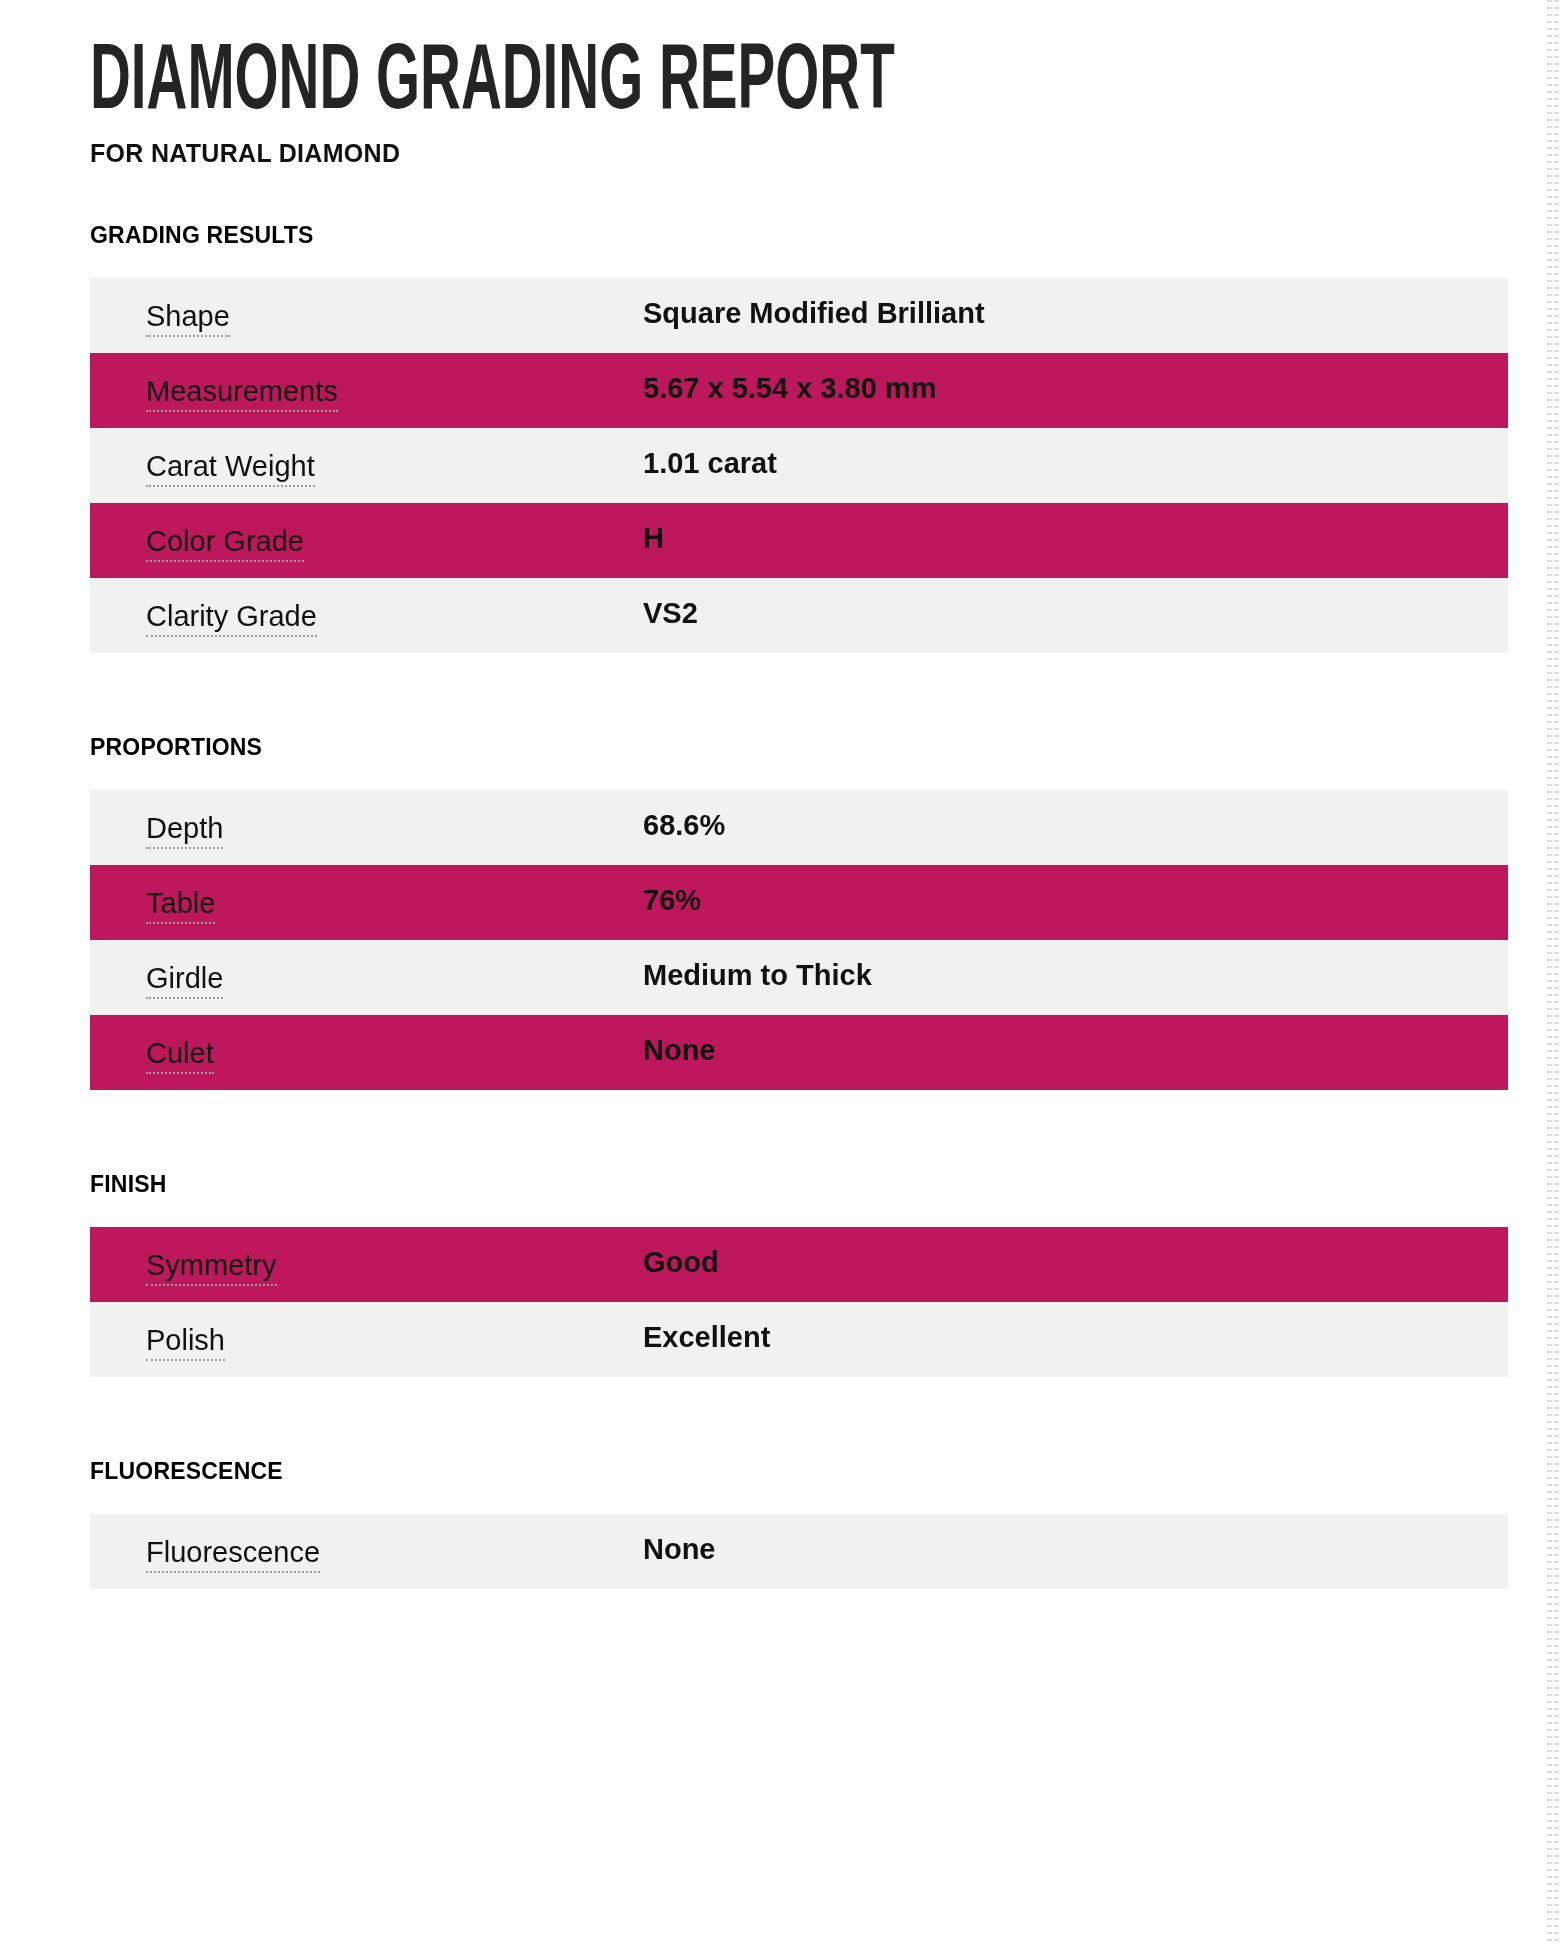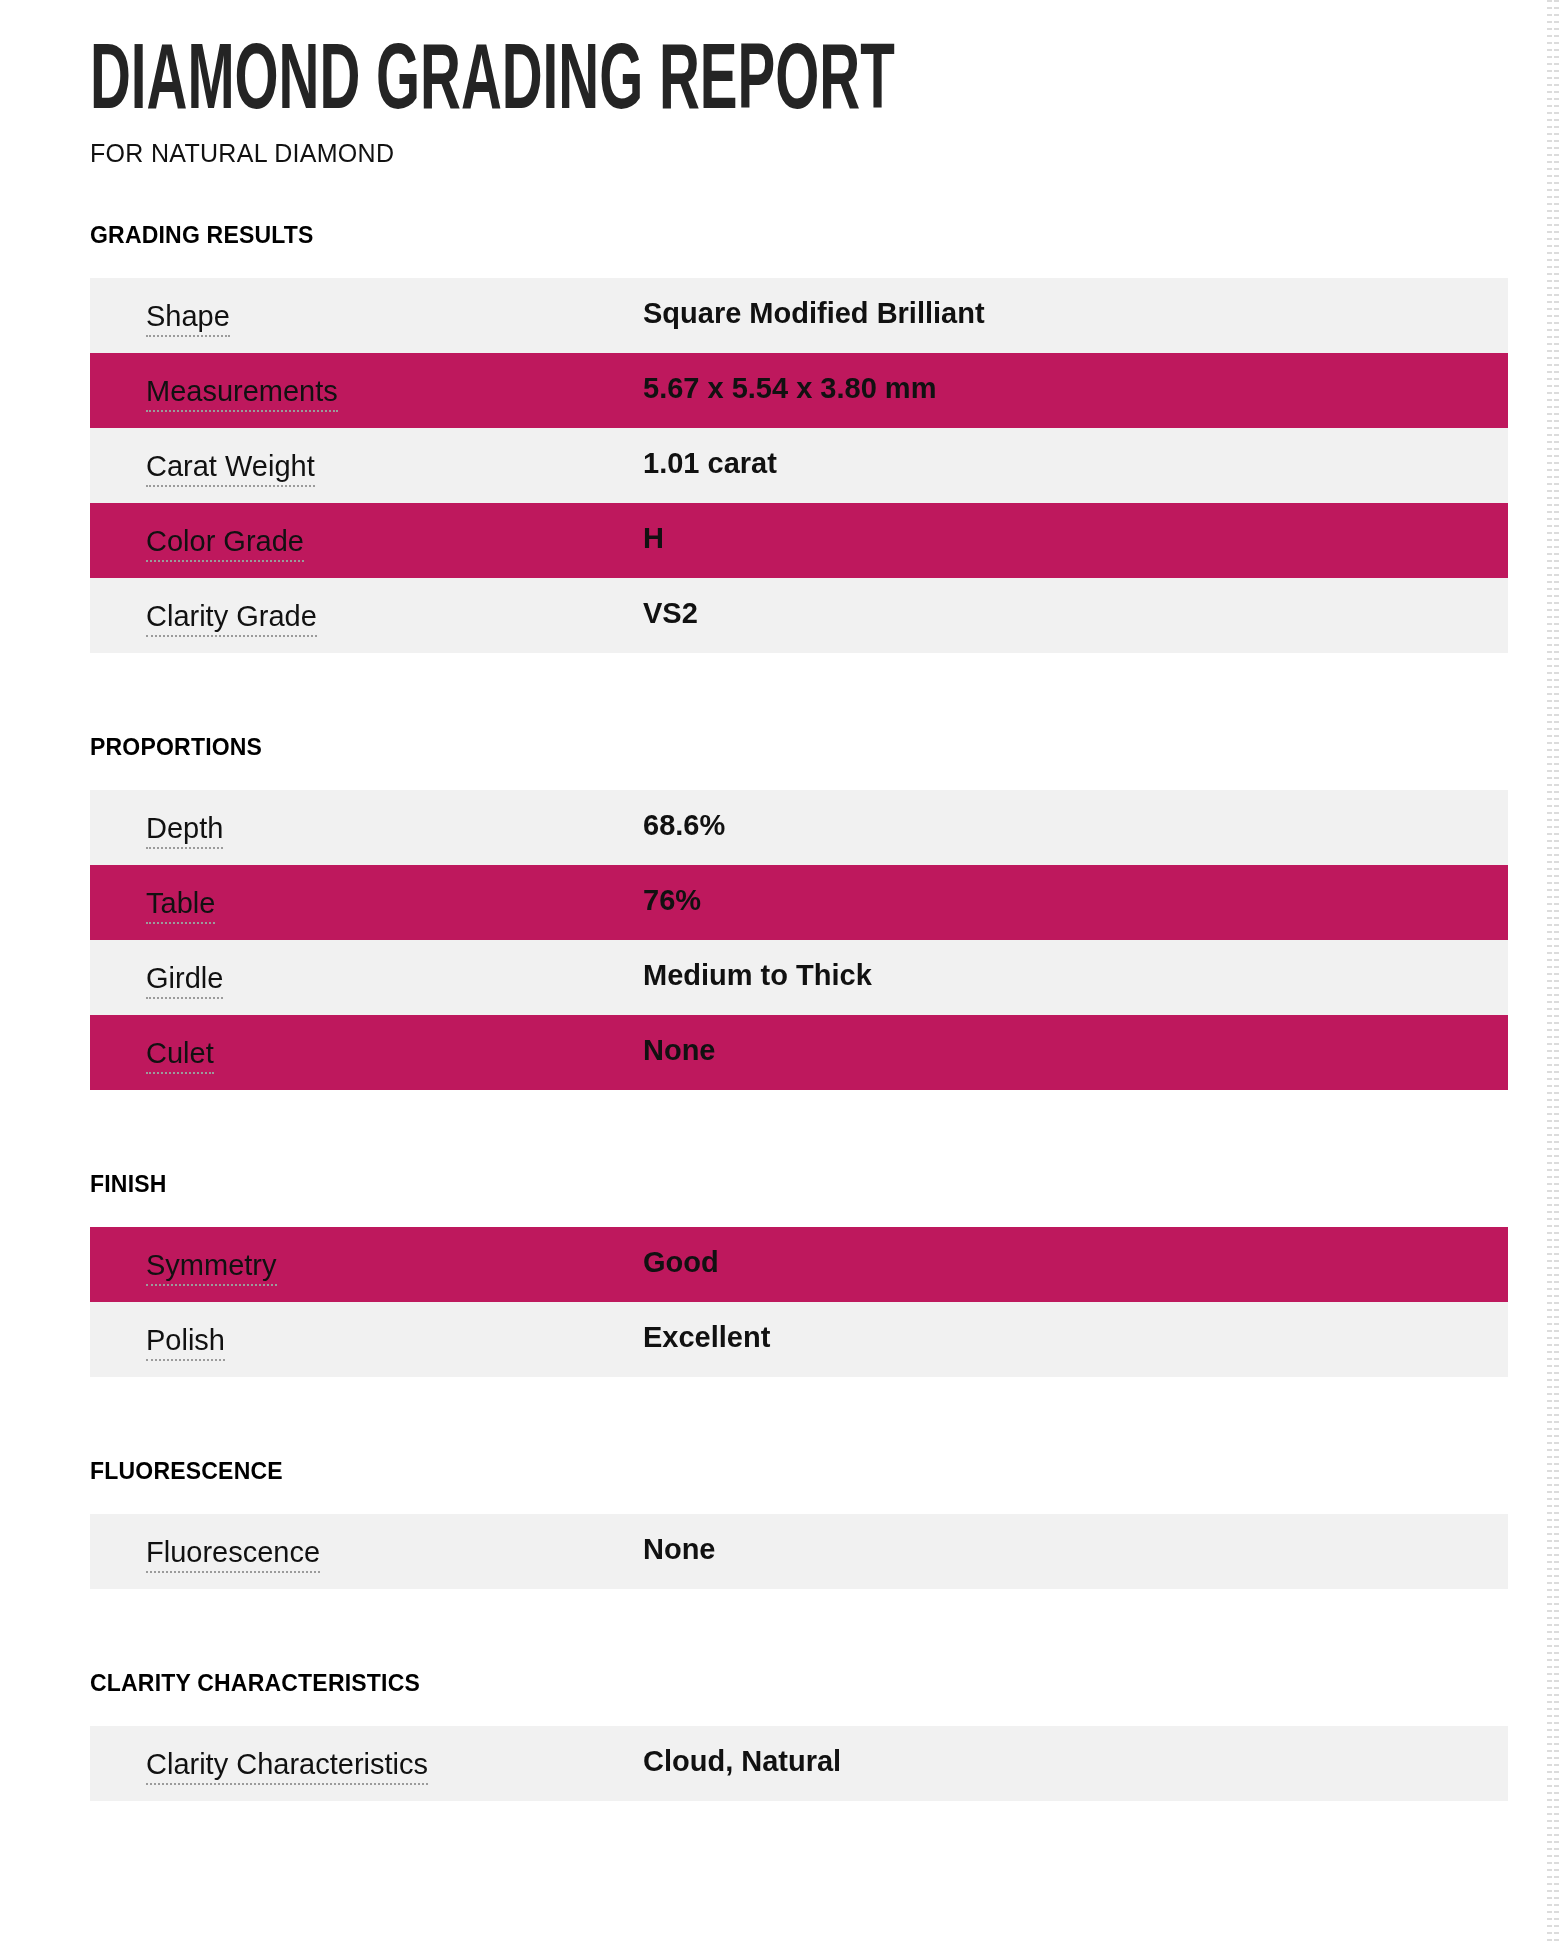--- a/index.html
+++ b/index.html
@@ -38,21 +38,21 @@
     letter-spacing: 0px;
     white-space: nowrap;
     width: max-content;
     transform: scaleX(0.615);
     transform-origin: 0 50%;
   }
   .report-subtitle {
     margin: 16px 0 0 0;
     font-size: 25px;
     line-height: 30px;
-    font-weight: normal;
+    font-weight: bold;
     letter-spacing: 0.3px;
     color: #111111;
   }
   .section { margin-top: 80px; }
   .section.first { margin-top: 53px; }
   .section h2 {
     margin: 0 0 29px 0;
     font-size: 23px;
     line-height: 28px;
     font-weight: bold;
@@ -159,25 +159,16 @@
   <div class="section">
     <h2>FLUORESCENCE</h2>
     <div class="rows">
       <div class="row shaded">
         <div class="cell-label"><span class="label-term">Fluorescence</span></div>
         <div class="cell-value">None</div>
       </div>
     </div>
   </div>
 
-  <div class="section">
-    <h2>CLARITY CHARACTERISTICS</h2>
-    <div class="rows">
-      <div class="row shaded">
-        <div class="cell-label"><span class="label-term">Clarity Characteristics</span></div>
-        <div class="cell-value">Cloud, Natural</div>
-      </div>
-    </div>
-  </div>
 
 </div>
 
 <div class="edge-pattern"></div>
 
 </body></html>

